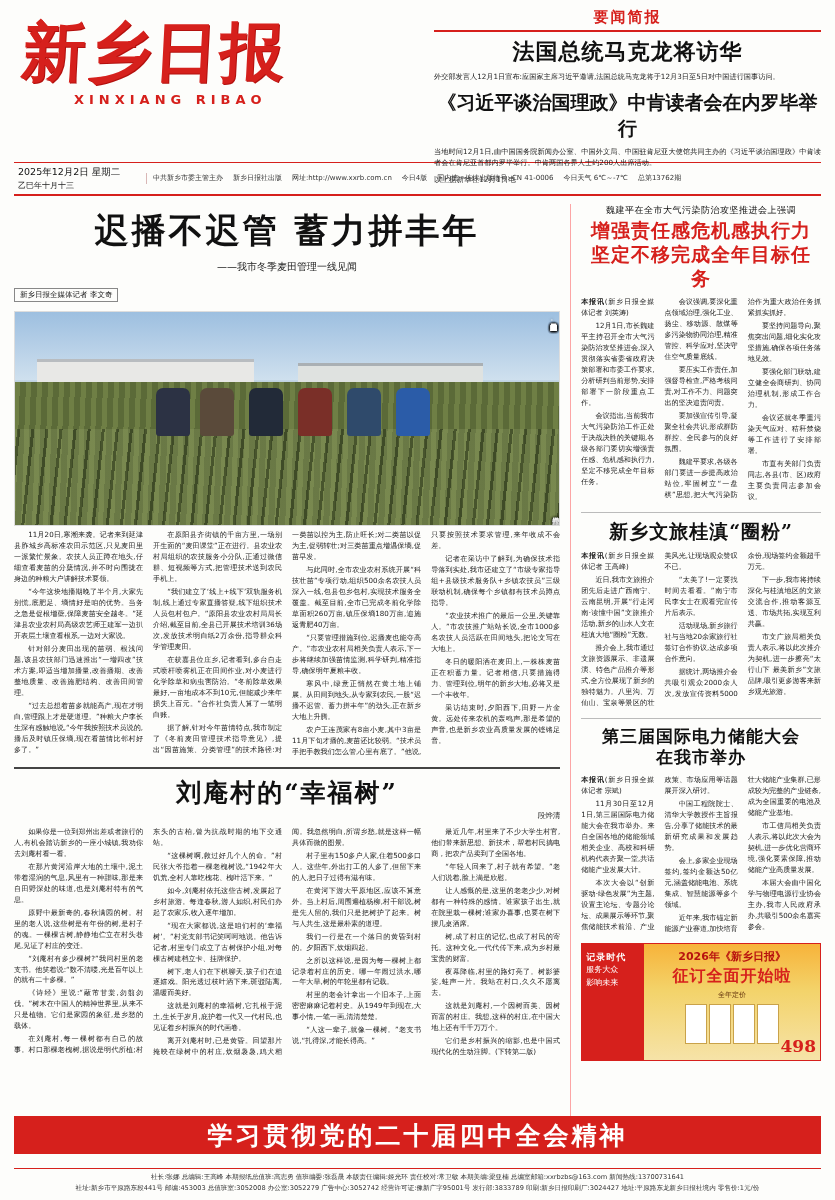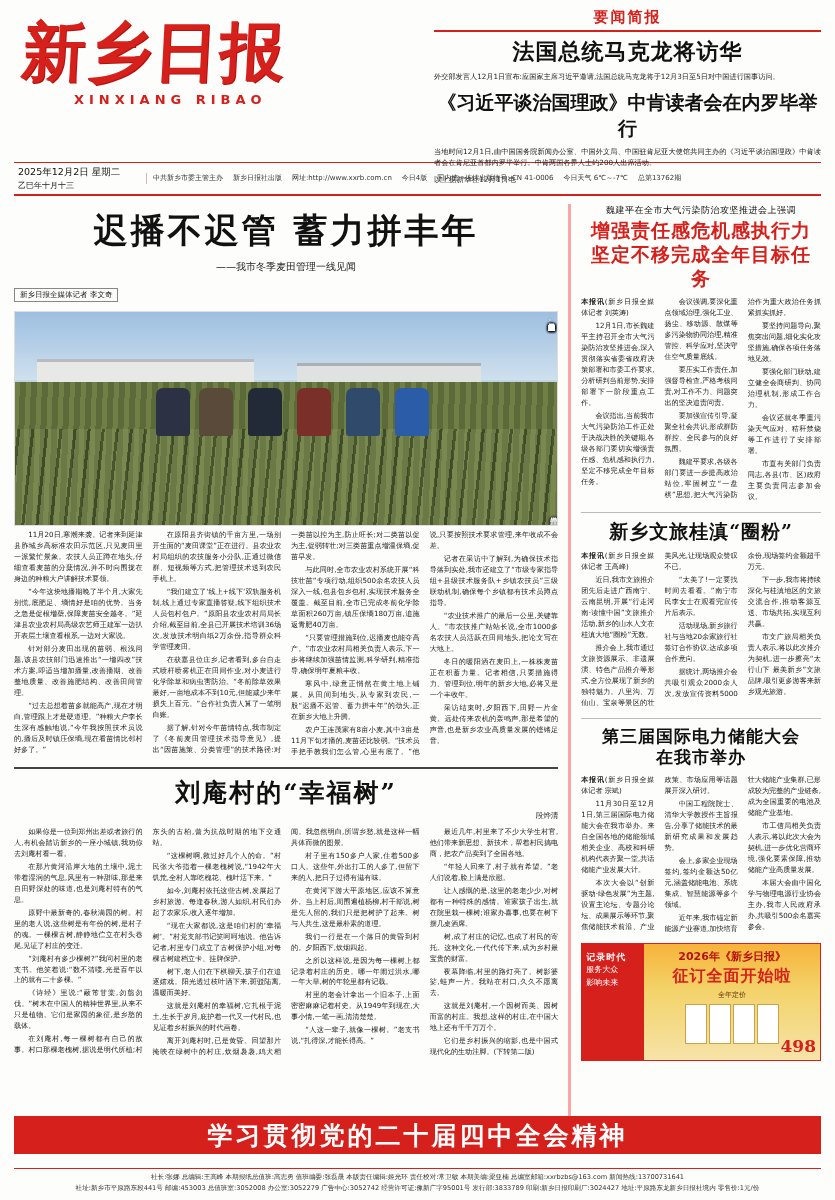--- a/index.html
+++ b/index.html
@@ -88,21 +88,21 @@
     color: #333;
   }
   .info-date { width: 132px; padding-left: 4px; line-height: 1.5; }
   .info-date .d1 { font-size: 9.5px; color:#111; }
   .info-date .d2 { font-size: 8px; color:#222; }
   .info-meta { flex: 1; display:flex; flex-wrap: wrap; line-height:1.6; padding-left:6px; border-left:1px solid #d9b7b6; }
   .info-meta span { margin-right: 10px; white-space: nowrap; }
 
   
   .content { display: flex; margin-top: 8px; height: 930px; }
-  .colA { width: 560px; padding-right: 10px; border-right: 3px solid #fca5a5; }
+  .colA { width: 560px; padding-right: 10px; border-right: 1px solid #fca5a5; }
   .colB { width: 251px; padding-left: 10px; }
 
   .headline {
     text-align: center;
     font-family: "DejaVu Serif", "Liberation Serif", serif;
     font-weight: 700;
     font-size: 34px;
     letter-spacing: 3px;
     color: #111;
     margin: 4px 0 6px 0;

